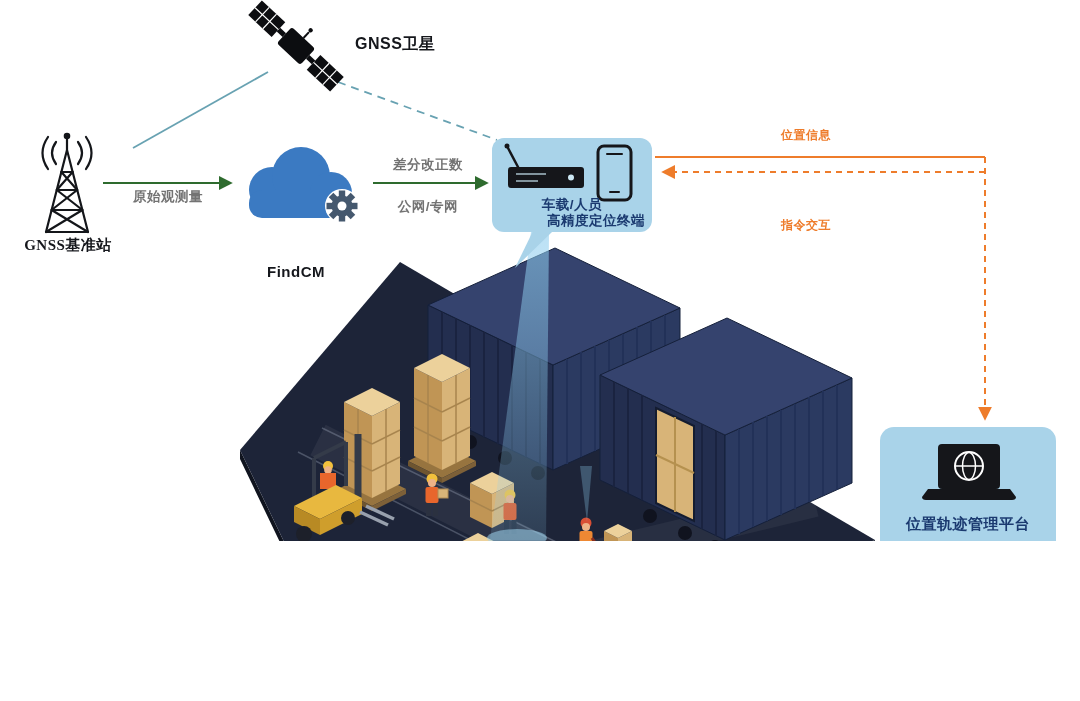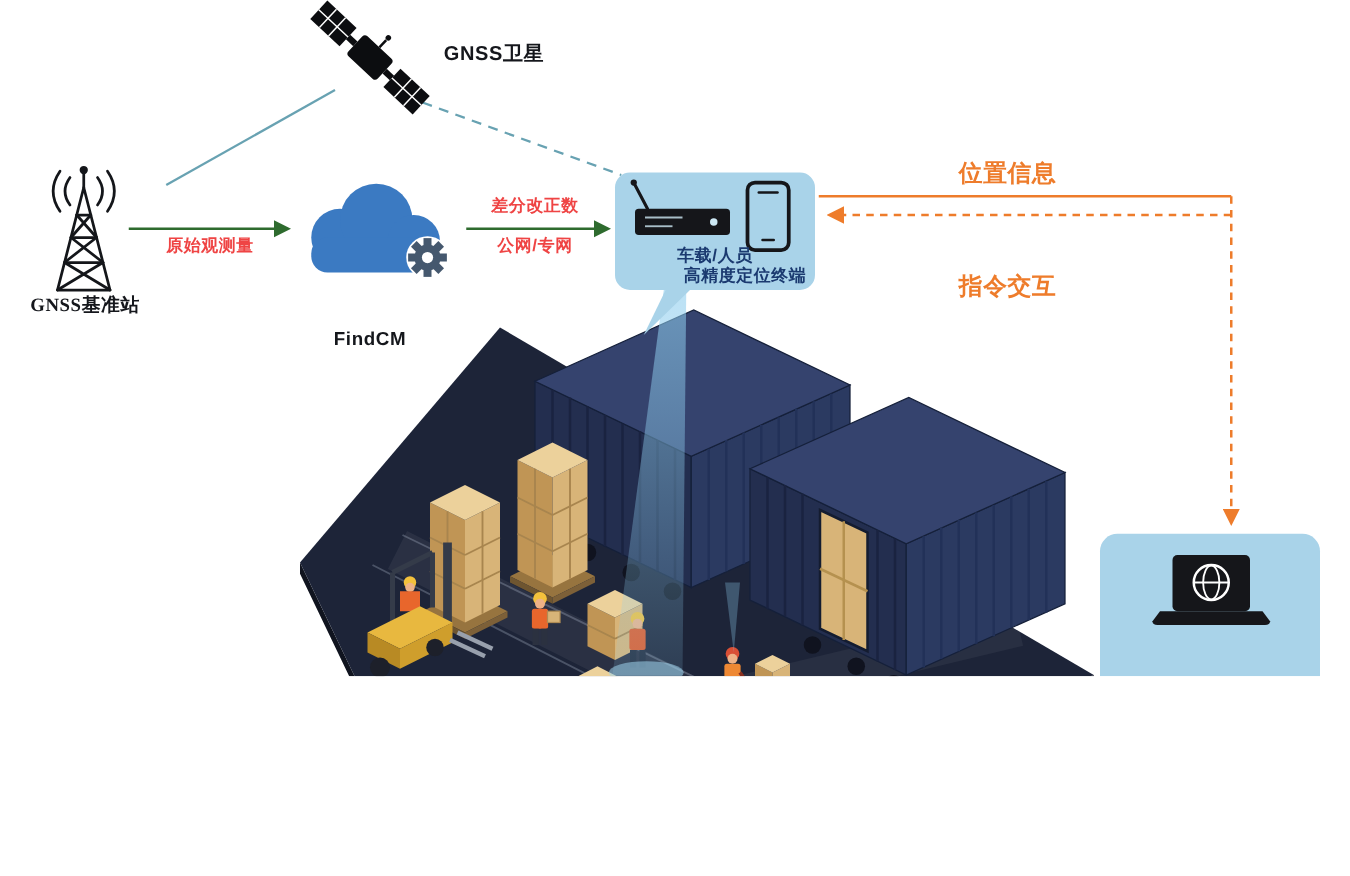--- a/index.html
+++ b/index.html
@@ -4,26 +4,26 @@
 <style>
   html,body{margin:0;padding:0;background:#ffffff;}
   .canvas{
     position:relative;width:1080px;height:541px;background:#ffffff;overflow:hidden;
     font-family:"Liberation Sans","DejaVu Sans",sans-serif;
     padding-left:20px;
   }
   svg{position:absolute;left:0;top:0;}
   .label{position:absolute;font-weight:700;text-align:center;line-height:1.15;letter-spacing:.5px;}
   .c-black{color:#15171c;}
-  .c-green{color:#ef4444;}
+  .c-green{color:#737373;}
   .c-orange{color:#ee7c2b;}
   .c-navy{color:#1b3a70;}
   .s16{font-size:16px;}
   .s15{font-size:15px;}
-  .s14{font-size:19px;}
+  .s14{font-size:12px;}
   .s13{font-size:13.5px;}
   .ta-left{text-align:left;}
 </style>
 </head>
 <body>
 
 <div class="canvas">
 
 <svg width="1080" height="701" viewBox="0 0 1080 701">
   <defs>
@@ -336,22 +336,23 @@
 
 <div class="label c-black s16 ta-left" style="left:355px;top:35px;width:110px;">GNSS卫星</div>
 
 <div class="label c-black s15" style="left:10px;top:237px;width:116px;font-family:Liberation Serif, serif;">GNSS基准站</div>
 
 <div class="label c-green s13" style="left:116px;top:189px;width:104px;">原始观测量</div>
 
 <div class="label c-black s15" style="left:226px;top:263px;width:140px;">FindCM</div>
 
 <div class="label c-green s13" style="left:376px;top:157px;width:104px;">差分改正数</div>
-<div class="label c-green s13" style="left:376px;top:189px;width:104px;">公网/专网</div>
+<div class="label c-green s13" style="left:376px;top:199px;width:104px;">公网/专网</div>
 
 <div class="label c-navy s13" style="left:492px;top:197px;width:160px;">车载/人员</div>
 <div class="label c-navy s13" style="left:492px;top:213px;width:160px;margin-left:24px;">高精度定位终端</div>
 
 <div class="label c-orange s14" style="left:754px;top:129px;width:104px;">位置信息</div>
 <div class="label c-orange s14" style="left:754px;top:175px;width:104px;margin-top:44px;">指令交互</div>
 
+<div class="label c-navy s15" style="left:880px;top:515px;width:176px;">位置轨迹管理平台</div>
 
 </div>
 
 </body></html>

